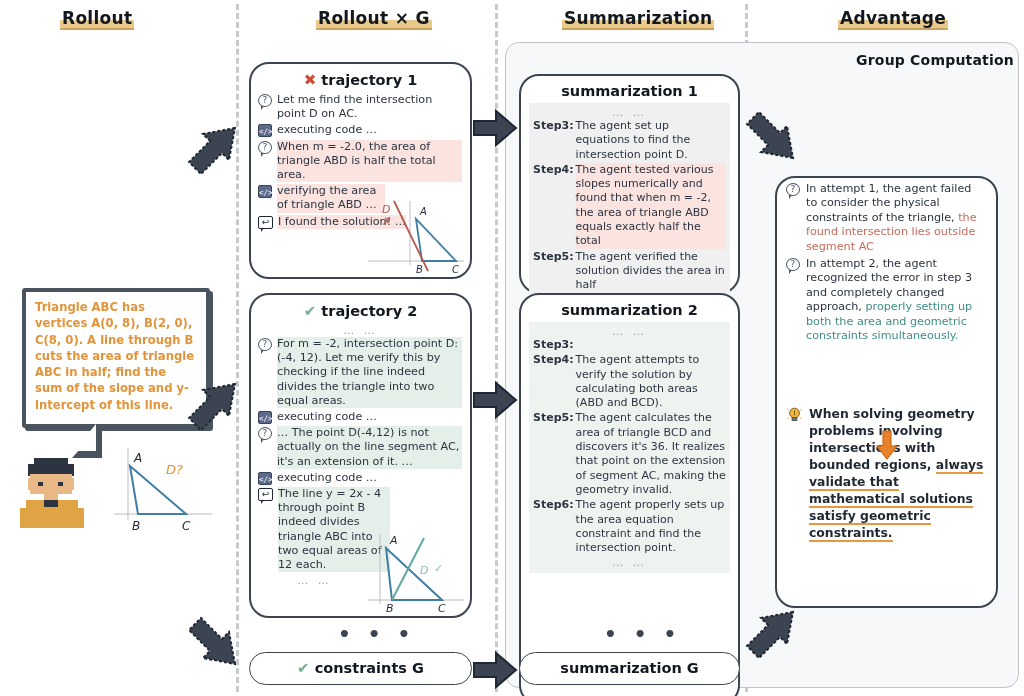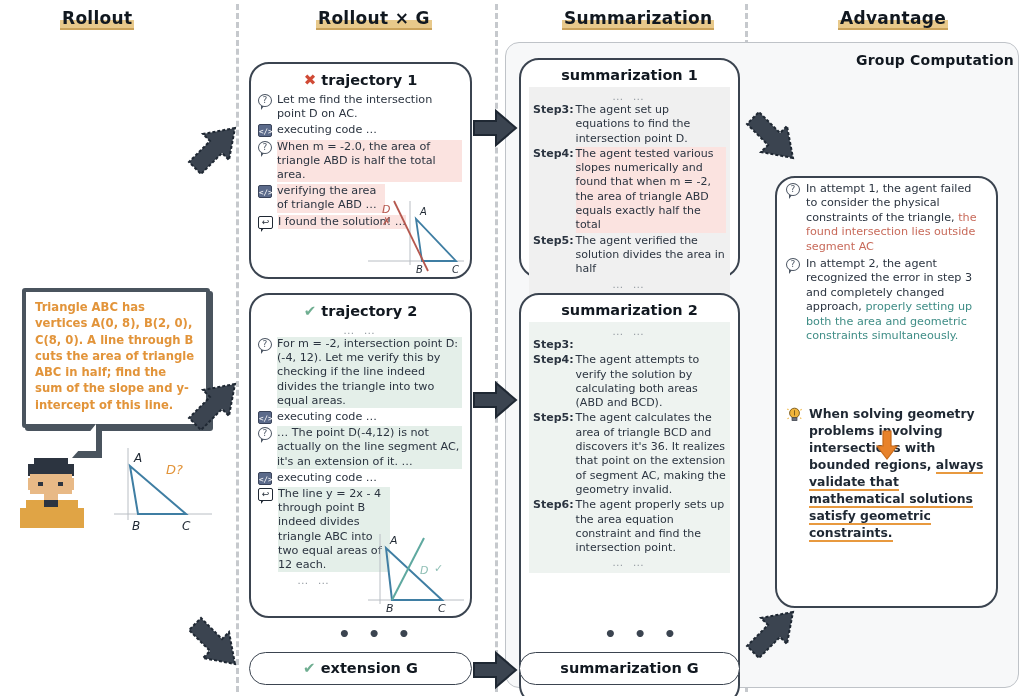--- a/index.html
+++ b/index.html
@@ -105,21 +105,21 @@
 
   .dots{ text-align:center; font-size:11px; color:#9aa0a6; letter-spacing:3px; }
   .big-dots{
     position:absolute; font-size:20px; color:#3b4450;
     letter-spacing:5px; font-weight:bold;
   }
   #dots-traj{ left:338px; top:622px; }
   #dots-summ{ left:604px; top:622px; }
 
   
-  #sum1{ left:519px; top:58px;  width:221px; height:220px; }
+  #sum1{ left:519px; top:74px;  width:221px; height:220px; }
   #sum2{ left:519px; top:293px; width:221px; height:412px; }
   #sumG{ left:519px; top:652px; width:221px; height:33px; border-width:1.5px; }
   #sumG .card-title{ margin:7px 0 0 0; font-weight:bold; }
 
   .sum-body{ margin:0 8px; padding:3px 0 4px 0; }
   .sum-body.shade-grey { background:#f0f0f0; }
   .sum-body.shade-green{ background:#eef3f0; }
   .step{ display:flex; gap:2px; padding:0 4px; margin-bottom:1px; }
   .step .lbl{ font-size:11px; font-weight:bold; line-height:14.3px; flex:0 0 auto; }
   .step .bd { font-size:11px; line-height:14.3px; }
@@ -333,21 +333,21 @@
     <text x="54" y="44" font-family="DejaVu Sans" font-size="11" font-style="italic" fill="#8fbfb5">D</text>
     <text x="68" y="42" font-family="DejaVu Sans" font-size="11" fill="#8fbfb5">✓</text>
   </svg>
 </div>
 
 <div class="big-dots" id="dots-traj">• • •</div>
 
 <div class="card" id="trajG">
   <div class="card-title">
     <span class="tick">✔</span>
-    <span>extension G</span>
+    <span>constraints G</span>
   </div>
 </div>
 
 <div class="card" id="sum1">
   <div class="card-title">summarization 1</div>
   <div class="sum-body shade-grey">
     <div class="dots">… …</div>
     <div class="step">
       <span class="lbl">Step3:</span>
       <span class="bd">The agent set up equations to find the intersection point D.</span>

